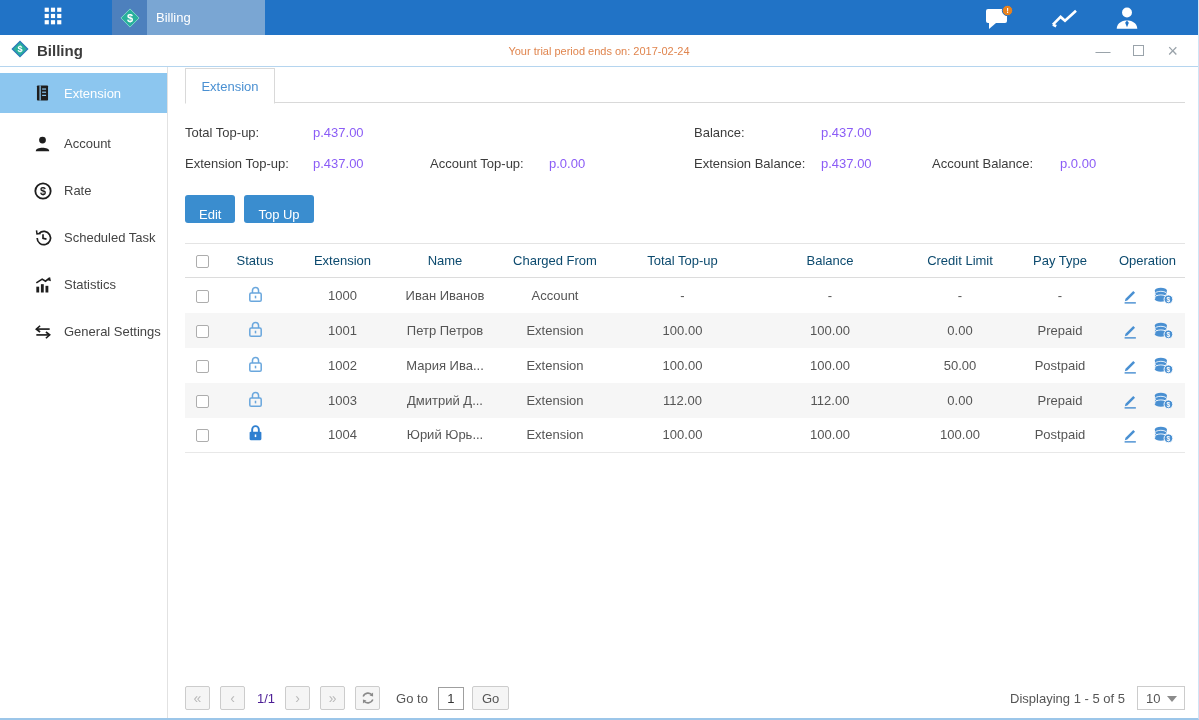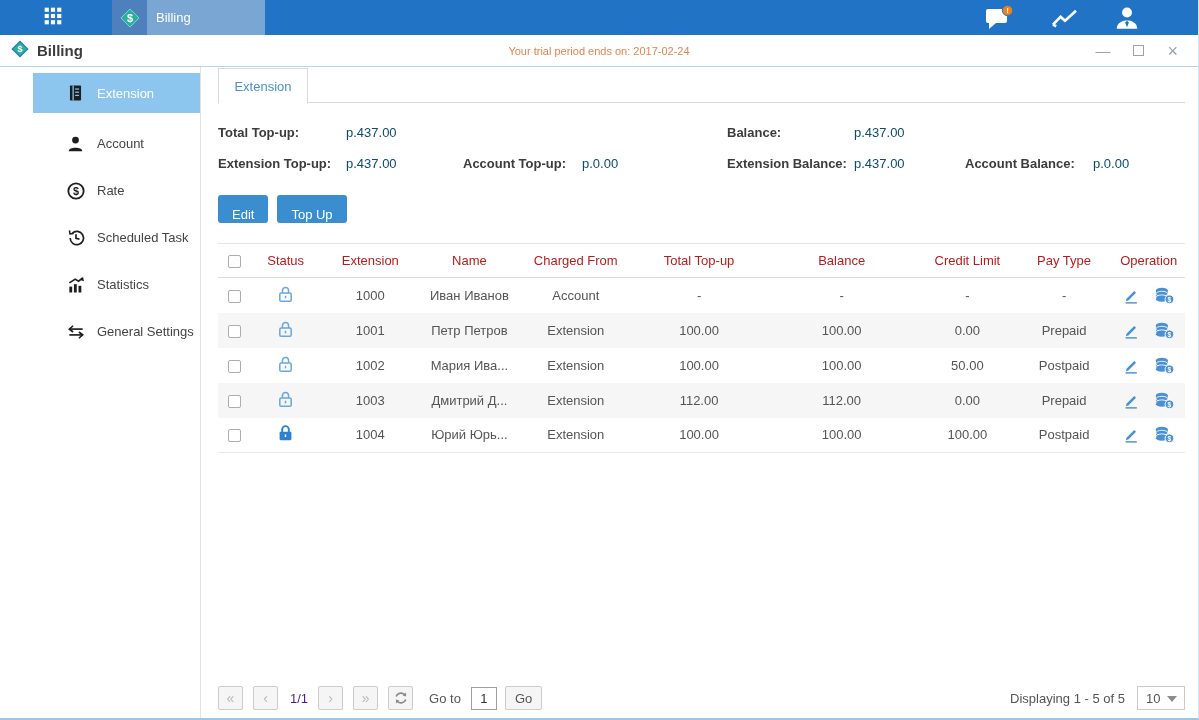--- a/index.html
+++ b/index.html
@@ -21,49 +21,49 @@
   
   .titlebar { height:32px; background:#fff; border-bottom:1px solid #b5d5ef; display:flex; align-items:center; position:relative; flex-shrink:0; }
   .title-left { display:flex; align-items:center; gap:7px; padding-left:10px; }
   .window-title { font-size:15px; font-weight:bold; color:#3c3c3c; }
   .trial-msg { position:absolute; left:0; right:0; text-align:center; color:#e0854e; font-size:11px; pointer-events:none; }
   .win-controls { margin-left:auto; display:flex; align-items:center; gap:23px; padding-right:20px; color:#9aa3aa; }
   .win-btn { cursor:pointer; font-size:15px; line-height:1; display:flex; align-items:center; }
   .max-box { width:11px; height:11px; border:1px solid #9aa3aa; display:inline-block; }
 
   
-  .body { flex:1; display:flex; min-height:0;margin-left:33px; }
+  .body { flex:1; display:flex; min-height:0; }
 
   
   .sidebar { width:168px; border-right:1px solid #e2e2e2; padding-top:6px; flex-shrink:0; background:#fff; }
   .side-item { height:47px; display:flex; align-items:center; gap:11px; padding-left:32px; color:#444; cursor:pointer; }
   .side-item.active { height:40px; background:#8cc6ef; color:#fff; margin-bottom:7px; }
   .side-item .s-icon { width:21px; display:flex; justify-content:center; }
 
   
   .main { flex:1; position:relative; padding:0 13px 0 17px; min-width:0; }
   .tabstrip { height:36px; border-bottom:1px solid #d9d9d9; }
   .tab { display:inline-block; width:90px; height:36px; line-height:35px; text-align:center;
          background:#fff; border:1px solid #d9d9d9; border-bottom:1px solid #fff;
          color:#4a90d2; position:relative; top:1px; cursor:pointer; }
 
   .summary { margin-top:14px; display:grid;
              grid-template-columns:128px 117px 119px 145px 127px 111px 128px 1fr;
              grid-auto-rows:31px; align-items:center; }
-  .sum-label { font-weight:bold; color:#3c3c3c; }
-  .sum-value { color:#0c4a6e; }
+  .sum-label { font-weight:normal; color:#3c3c3c; }
+  .sum-value { color:#8b5cf6; }
 
   .actions { margin-top:16px; display:flex; gap:9px; }
   .btn-primary { background:#3a8dcf; color:#fff; border:none; height:28px; padding:12px 14px;
                  border-radius:3px; font-size:13px; font-family:"Liberation Sans",sans-serif; cursor:pointer; }
 
   
   table.ext-table { width:100%; margin-top:20px; border-collapse:collapse; table-layout:fixed;
                     border-top:1px solid #e4e4e4; border-bottom:1px solid #e8e8e8; }
-  .ext-table th { height:34px; font-weight:normal; color:#b91c1c; border-bottom:1px solid #dcdcdc; text-align:center; }
+  .ext-table th { height:34px; font-weight:normal; color:#0c4a6e; border-bottom:1px solid #dcdcdc; text-align:center; }
   .ext-table td { height:35px; text-align:center; color:#555; }
   .ext-table tr.alt { background:#f6f6f6; }
   .col-check { width:3.5%; } .col-status { width:7%; } .col-ext { width:10.5%; }
   .col-name { width:10%; } .col-charged { width:12%; } .col-topup { width:13.5%; }
   .col-balance { width:16%; } .col-credit { width:10%; } .col-pay { width:10%; } .col-op { width:7.5%; }
   .checkbox { display:inline-block; width:13px; height:13px; border:1px solid #adadad; border-radius:2px; background:#fff; cursor:pointer; vertical-align:middle; }
   .op-icons { display:flex; justify-content:center; align-items:center; gap:14px; }
   .op-icons span { cursor:pointer; display:flex; }
 
   

